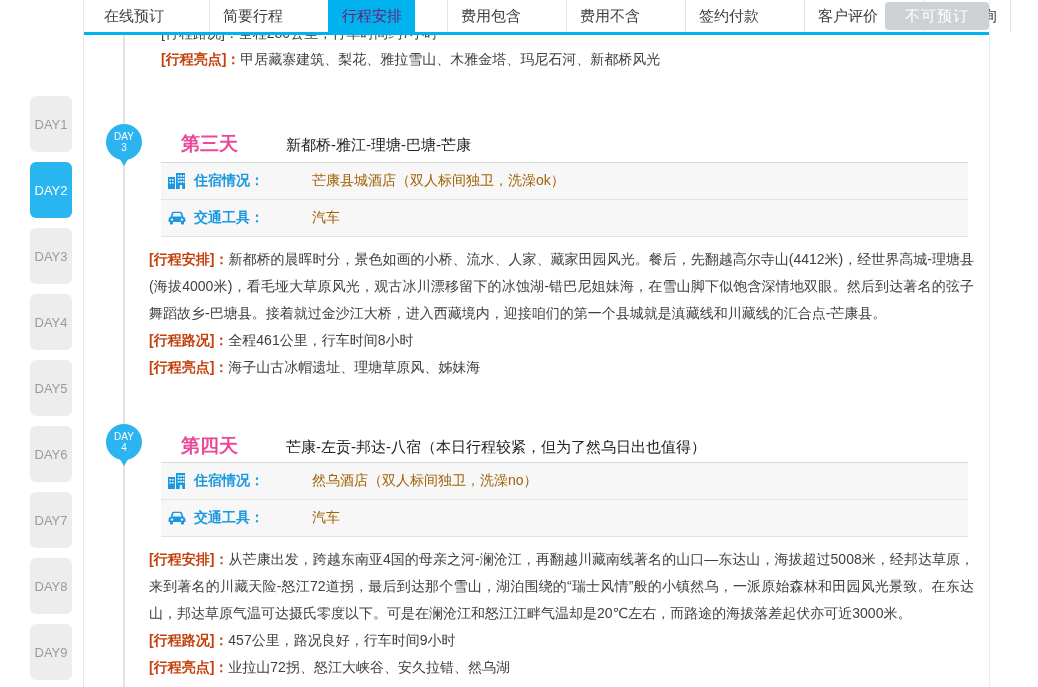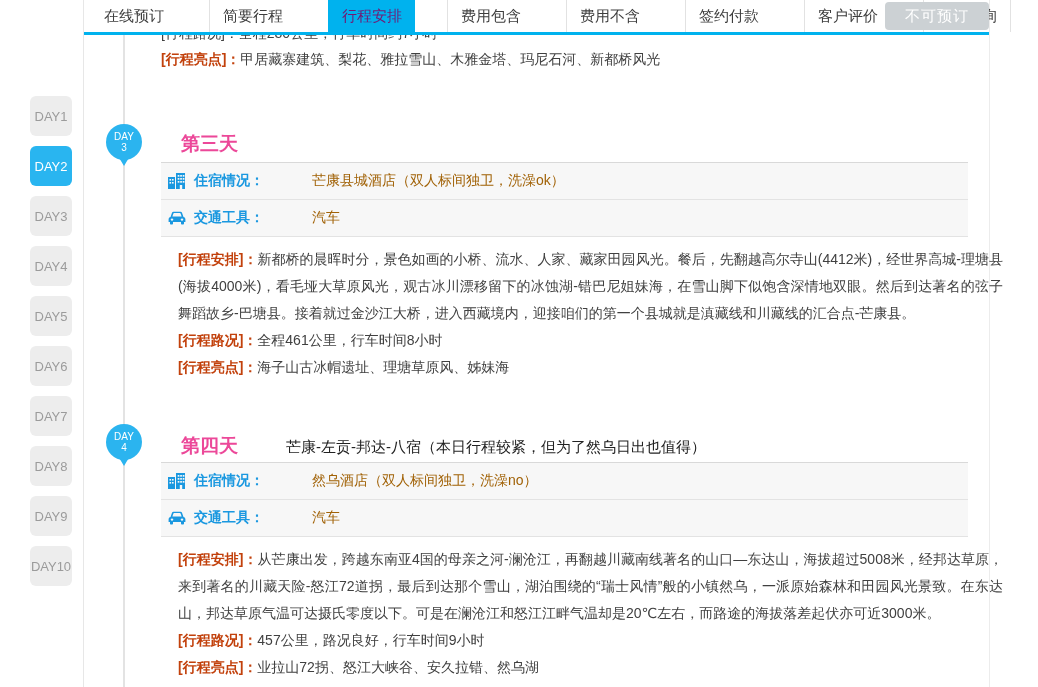--- a/index.html
+++ b/index.html
@@ -7,21 +7,21 @@
   body {
     width:1038px; height:687px; position:relative; overflow:hidden;
     background:#ffffff;
     font-family:"Liberation Sans","DejaVu Sans",sans-serif;
     color:#404040;
   }
 
   
   .day-nav { position:absolute; left:30px; top:96px; width:44px; }
   .day-btn {
-    width:42px; height:40px; margin-bottom:10px; border-radius:6px;
+    width:42px; height:56px; margin-bottom:10px; border-radius:6px;
     background:#ededed; color:#9b9b9b; font-size:13px;
     display:flex; align-items:center; justify-content:center;
     cursor:pointer; user-select:none;
   }
   .day-btn.active { background:#29b5f0; color:#ffffff; }
 
   
   .page-column {
     position:absolute; left:83px; top:0; width:907px; height:687px;
     border-left:1px solid #e7e7e7; border-right:1px solid #ececec;
@@ -83,21 +83,21 @@
   #d4-rows { top:462px; }
   .info-row {
     height:37px; display:flex; align-items:center;
     background:#f7f7f7; border-bottom:1px solid #e3e3e3; padding-left:7px;
   }
   .info-icon { width:18px; height:16px; display:inline-flex; flex:none; }
   .info-label { margin-left:8px; font-size:14px; font-weight:bold; color:#1a98e0; }
   .info-value { margin-left:48px; font-size:14px; color:#a16207; }
 
   
-  .textblock { position:absolute; left:94px; width:825px; font-size:14px; color:#404040; z-index:1; }
+  .textblock { position:absolute; left:65px; width:825px; font-size:14px; color:#404040; z-index:1; }
   #d3-text { top:246px; }
   #d4-text { top:546px; }
   .textblock p { margin:0; line-height:27px; text-align:justify; }
   .lbl { color:#c2410c; font-weight:bold; }
 </style>
 </head>
 <body>
 
 <div class="day-nav">
   <div class="day-btn">DAY1</div>
@@ -121,20 +121,21 @@
     <p><b class="lbl">[行程亮点]：</b><span>甲居藏寨建筑、梨花、雅拉雪山、木雅金塔、玛尼石河、新都桥风光</span></p>
   </div>
 
   <div class="pin" id="d3-pin">
     <span>DAY</span>
     <span>3</span>
   </div>
 
   <div class="section-header" id="d3-header">
     <span class="day-title">第三天</span>
+    <span class="day-route">新都桥-雅江-理塘-巴塘-芒康</span>
   </div>
 
   <div class="rows" id="d3-rows">
     <div class="info-row">
       <span class="info-icon">
         <svg width="18" height="16" viewBox="0 0 18 16">
             <g fill="#1a98e0">
               <rect x="0" y="4" width="7" height="12"></rect>
               <rect x="8" y="0" width="9" height="16"></rect>
             </g>

